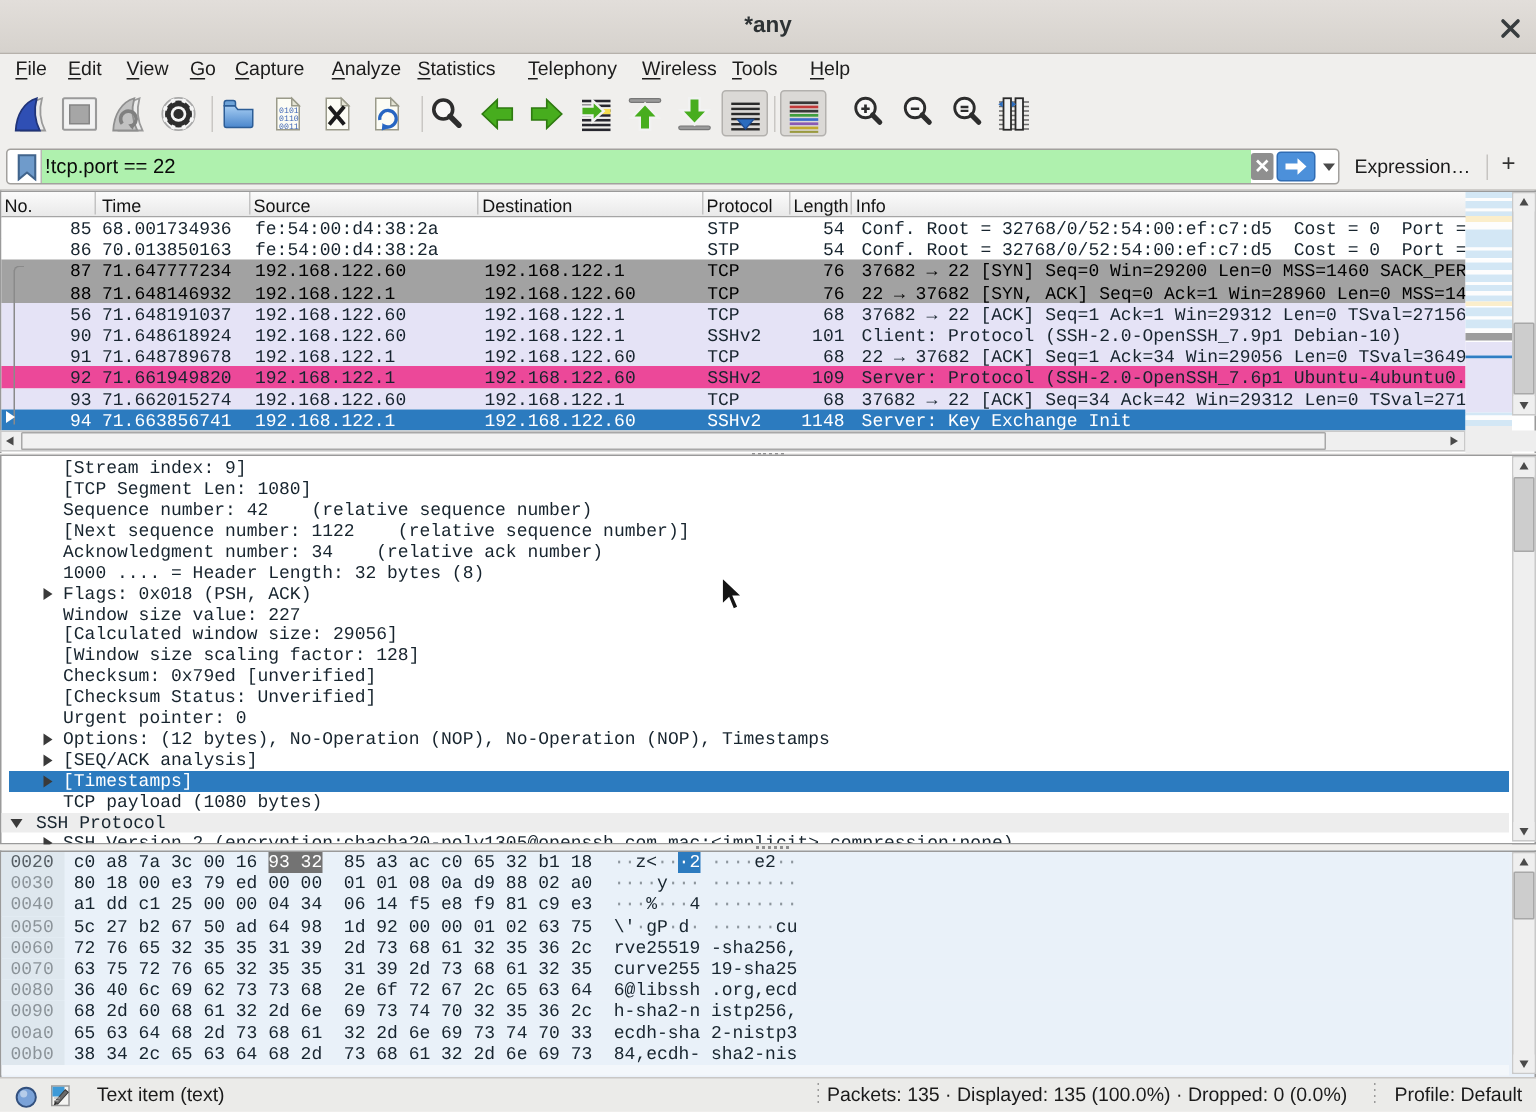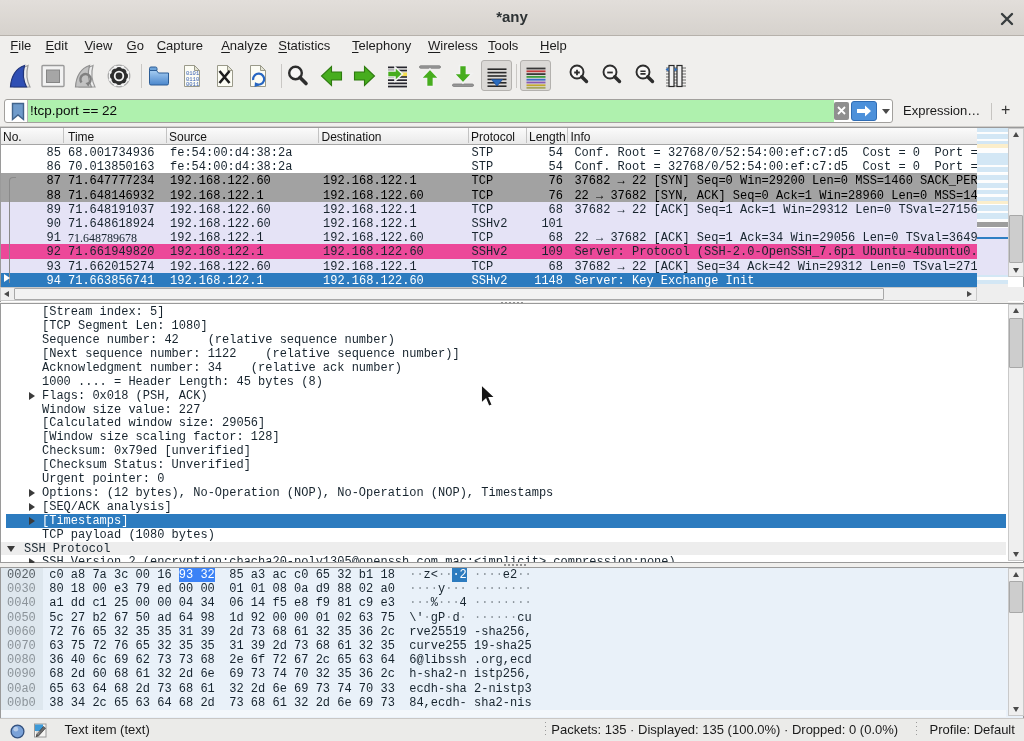--- a/index.html
+++ b/index.html
@@ -241,39 +241,40 @@
 <div class="abs" style="left:1px;top:187.6px;width:976px;height:14.2px;background:#a2a2a2;overflow:hidden;">
 <span class="mono abs" style="left:30px;top:1px;width:30px;text-align:right;color:#000000;">88</span>
 <span class="mono abs" style="left:67px;top:1px;color:#000000;">71.648146932</span>
 <span class="mono abs" style="left:169px;top:1px;color:#000000;">192.168.122.1</span>
 <span class="mono abs" style="left:322px;top:1px;color:#000000;">192.168.122.60</span>
 <span class="mono abs" style="left:470.5px;top:1px;color:#000000;">TCP</span>
 <span class="mono abs" style="left:500px;top:1px;width:62px;text-align:right;color:#000000;">76</span>
 <span class="mono abs" style="left:573.4px;top:1px;color:#000000;">22 → 37682 [SYN, ACK] Seq=0 Ack=1 Win=28960 Len=0 MSS=1460 SACK_PERM=1</span>
 </div>
 <div class="abs" style="left:1px;top:201.8px;width:976px;height:14.2px;background:#e5e3f6;overflow:hidden;">
-<span class="mono abs" style="left:30px;top:1px;width:30px;text-align:right;color:#17242e;">89</span>
+<span class="mono abs" style="left:30px;top:1px;width:30px;text-align:right;color:#17242e;">56</span>
 <span class="mono abs" style="left:67px;top:1px;color:#17242e;">71.648191037</span>
 <span class="mono abs" style="left:169px;top:1px;color:#17242e;">192.168.122.60</span>
 <span class="mono abs" style="left:322px;top:1px;color:#17242e;">192.168.122.1</span>
 <span class="mono abs" style="left:470.5px;top:1px;color:#17242e;">TCP</span>
 <span class="mono abs" style="left:500px;top:1px;width:62px;text-align:right;color:#17242e;">68</span>
 <span class="mono abs" style="left:573.4px;top:1px;color:#17242e;">37682 → 22 [ACK] Seq=1 Ack=1 Win=29312 Len=0 TSval=2715661369 TSecr</span>
 </div>
 <div class="abs" style="left:1px;top:216.0px;width:976px;height:14.2px;background:#e5e3f6;overflow:hidden;">
 <span class="mono abs" style="left:30px;top:1px;width:30px;text-align:right;color:#17242e;">90</span>
 <span class="mono abs" style="left:67px;top:1px;color:#17242e;">71.648618924</span>
 <span class="mono abs" style="left:169px;top:1px;color:#17242e;">192.168.122.60</span>
 <span class="mono abs" style="left:322px;top:1px;color:#17242e;">192.168.122.1</span>
 <span class="mono abs" style="left:470.5px;top:1px;color:#17242e;">SSHv2</span>
 <span class="mono abs" style="left:500px;top:1px;width:62px;text-align:right;color:#17242e;">101</span>
+<span class="mono abs" style="left:573.4px;top:1px;color:#17242e;">Client: Protocol (SSH-2.0-OpenSSH_7.9p1 Debian-10)</span>
 </div>
 <div class="abs" style="left:1px;top:230.2px;width:976px;height:14.2px;background:#e5e3f6;overflow:hidden;">
 <span class="mono abs" style="left:30px;top:1px;width:30px;text-align:right;color:#17242e;">91</span>
-<span class="mono abs" style="left:67px;top:1px;color:#17242e;font-family:Liberation Serif, serif;">71.648789678</span>
+<span class="mono abs" style="left:67px;top:1px;color:#17242e;">71.648789678</span>
 <span class="mono abs" style="left:169px;top:1px;color:#17242e;">192.168.122.1</span>
 <span class="mono abs" style="left:322px;top:1px;color:#17242e;">192.168.122.60</span>
 <span class="mono abs" style="left:470.5px;top:1px;color:#17242e;">TCP</span>
 <span class="mono abs" style="left:500px;top:1px;width:62px;text-align:right;color:#17242e;">68</span>
 <span class="mono abs" style="left:573.4px;top:1px;color:#17242e;">22 → 37682 [ACK] Seq=1 Ack=34 Win=29056 Len=0 TSval=36495614</span>
 </div>
 <div class="abs" style="left:1px;top:244.4px;width:976px;height:14.2px;background:#ec4899;overflow:hidden;">
 <span class="mono abs" style="left:30px;top:1px;width:30px;text-align:right;color:#17242e;">92</span>
 <span class="mono abs" style="left:67px;top:1px;color:#17242e;">71.661949820</span>
 <span class="mono abs" style="left:169px;top:1px;color:#17242e;">192.168.122.1</span>
@@ -340,26 +341,26 @@
 <div class="sb-btn" style="left:1009px;top:264px;width:14px;height:12px;"></div>
 <div class="arr" style="left:1012.5px;top:268px;border-top:5px solid #4a4a4a;border-left:3.5px solid transparent;border-right:3.5px solid transparent;"></div>
 <div class="sb-thumb" style="left:1009px;top:215px;width:14px;height:48px;"></div>
 <div class="sb-track" style="left:0;top:287px;width:977px;height:14px;"></div>
 <div class="arr" style="left:4px;top:290.5px;border-right:5px solid #4a4a4a;border-top:3.5px solid transparent;border-bottom:3.5px solid transparent;"></div>
 <div class="arr" style="left:967px;top:290.5px;border-left:5px solid #4a4a4a;border-top:3.5px solid transparent;border-bottom:3.5px solid transparent;"></div>
 <div class="sb-thumb" style="left:14px;top:288px;width:870px;height:12px;background:#f2f2f2;"></div>
 <div class="abs" style="left:977px;top:287px;width:47px;height:14px;background:#eeeeee;"></div>
 <div class="abs" style="left:501px;top:302px;width:22px;height:2px;background:repeating-linear-gradient(90deg,#909090 0 2px,transparent 2px 4px);"></div>
 <div class="abs" style="left:0;top:303px;width:1024px;height:259.5px;background:#fff;border:1px solid #9a9a9a;"></div>
-<div class="mono abs" style="left:42px;top:305.2px;height:13.9px;color:#17242e;">[Stream index: 5]</div>
+<div class="mono abs" style="left:42px;top:305.2px;height:13.9px;color:#17242e;">[Stream index: 9]</div>
 <div class="mono abs" style="left:42px;top:319.1px;height:13.9px;color:#17242e;">[TCP Segment Len: 1080]</div>
 <div class="mono abs" style="left:42px;top:333.0px;height:13.9px;color:#17242e;">Sequence number: 42    (relative sequence number)</div>
 <div class="mono abs" style="left:42px;top:346.9px;height:13.9px;color:#17242e;text-align:center;">[Next sequence number: 1122    (relative sequence number)]</div>
 <div class="mono abs" style="left:42px;top:360.8px;height:13.9px;color:#17242e;">Acknowledgment number: 34    (relative ack number)</div>
-<div class="mono abs" style="left:42px;top:374.7px;height:13.9px;color:#17242e;">1000 .... = Header Length: 45 bytes (8)</div>
+<div class="mono abs" style="left:42px;top:374.7px;height:13.9px;color:#17242e;">1000 .... = Header Length: 32 bytes (8)</div>
 <div class="tri-r" style="left:29px;top:391.6px;"></div>
 <div class="mono abs" style="left:42px;top:388.6px;height:13.9px;color:#17242e;">Flags: 0x018 (PSH, ACK)</div>
 <div class="mono abs" style="left:42px;top:402.5px;height:13.9px;color:#17242e;">Window size value: 227</div>
 <div class="mono abs" style="left:42px;top:416.4px;height:13.9px;color:#17242e;">[Calculated window size: 29056]</div>
 <div class="mono abs" style="left:42px;top:430.3px;height:13.9px;color:#17242e;">[Window size scaling factor: 128]</div>
 <div class="mono abs" style="left:42px;top:444.2px;height:13.9px;color:#17242e;">Checksum: 0x79ed [unverified]</div>
 <div class="mono abs" style="left:42px;top:458.1px;height:13.9px;color:#17242e;">[Checksum Status: Unverified]</div>
 <div class="mono abs" style="left:42px;top:472.0px;height:13.9px;color:#17242e;">Urgent pointer: 0</div>
 <div class="tri-r" style="left:29px;top:488.9px;"></div>
 <div class="mono abs" style="left:42px;top:485.9px;height:13.9px;color:#17242e;">Options: (12 bytes), No-Operation (NOP), No-Operation (NOP), Timestamps</div>
@@ -379,21 +380,21 @@
 <div class="sb-btn" style="left:1009px;top:305px;width:14px;height:12px;"></div>
 <div class="arr" style="left:1012.5px;top:308px;border-bottom:5px solid #4a4a4a;border-left:3.5px solid transparent;border-right:3.5px solid transparent;"></div>
 <div class="sb-btn" style="left:1009px;top:548px;width:14px;height:12px;"></div>
 <div class="arr" style="left:1012.5px;top:552px;border-top:5px solid #4a4a4a;border-left:3.5px solid transparent;border-right:3.5px solid transparent;"></div>
 <div class="sb-thumb" style="left:1009px;top:318px;width:14px;height:50px;"></div>
 <div class="abs" style="left:504px;top:563.5px;width:22px;height:2px;background:repeating-linear-gradient(90deg,#909090 0 2px,transparent 2px 4px);"></div>
 <div class="abs" style="left:0;top:567px;width:1024px;height:151px;background:#eaf1f9;border:1px solid #9a9a9a;border-bottom:none;"></div>
 <div class="abs" style="left:1px;top:568.0px;width:1005px;height:14.2px;background:#e9f1f9;"></div>
 <div class="abs" style="left:1px;top:568.0px;width:42px;height:14.2px;background:#dee7ee;"></div>
 <div class="mono abs" style="left:7px;top:568.0px;color:#565e64;">0020</div>
-<div class="mono abs" style="left:49.2px;top:568.0px;">c0 a8 7a 3c 00 16 <span style="background:#3b82f6;color:#fff;">93 32</span>  85 a3 ac c0 65 32 b1 18</div>
+<div class="mono abs" style="left:49.2px;top:568.0px;">c0 a8 7a 3c 00 16 <span style="background:#737373;color:#fff;">93 32</span>  85 a3 ac c0 65 32 b1 18</div>
 <div class="mono abs" style="left:409.2px;top:568.0px;"><span style="color:#8d969d;">·</span><span style="color:#8d969d;">·</span>z&lt;<span style="color:#8d969d;">·</span><span style="color:#8d969d;">·</span><span style="background:#2c7bbf;color:#fff;"><span style="color:#ffffff;">·</span>2</span> <span style="color:#8d969d;">·</span><span style="color:#8d969d;">·</span><span style="color:#8d969d;">·</span><span style="color:#8d969d;">·</span>e2<span style="color:#8d969d;">·</span><span style="color:#8d969d;">·</span></div>
 <div class="abs" style="left:1px;top:582.2px;width:1005px;height:14.2px;background:#e9f1f9;"></div>
 <div class="abs" style="left:1px;top:582.2px;width:42px;height:14.2px;background:#dee7ee;"></div>
 <div class="mono abs" style="left:7px;top:582.2px;color:#8b9399;">0030</div>
 <div class="mono abs" style="left:49.2px;top:582.2px;">80 18 00 e3 79 ed 00 00  01 01 08 0a d9 88 02 a0</div>
 <div class="mono abs" style="left:409.2px;top:582.2px;"><span style="color:#8d969d;">·</span><span style="color:#8d969d;">·</span><span style="color:#8d969d;">·</span><span style="color:#8d969d;">·</span>y<span style="color:#8d969d;">·</span><span style="color:#8d969d;">·</span><span style="color:#8d969d;">·</span> <span style="color:#8d969d;">·</span><span style="color:#8d969d;">·</span><span style="color:#8d969d;">·</span><span style="color:#8d969d;">·</span><span style="color:#8d969d;">·</span><span style="color:#8d969d;">·</span><span style="color:#8d969d;">·</span><span style="color:#8d969d;">·</span></div>
 <div class="abs" style="left:1px;top:596.4px;width:1005px;height:14.2px;background:#e9f1f9;"></div>
 <div class="abs" style="left:1px;top:596.4px;width:42px;height:14.2px;background:#dee7ee;"></div>
 <div class="mono abs" style="left:7px;top:596.4px;color:#8b9399;">0040</div>
 <div class="mono abs" style="left:49.2px;top:596.4px;">a1 dd c1 25 00 00 04 34  06 14 f5 e8 f9 81 c9 e3</div>

